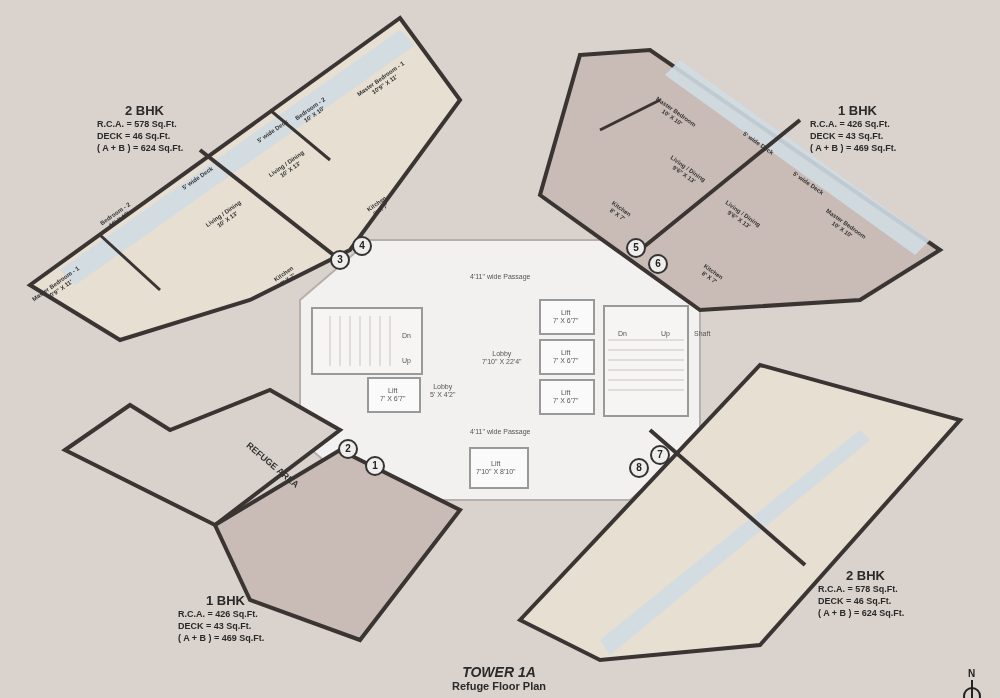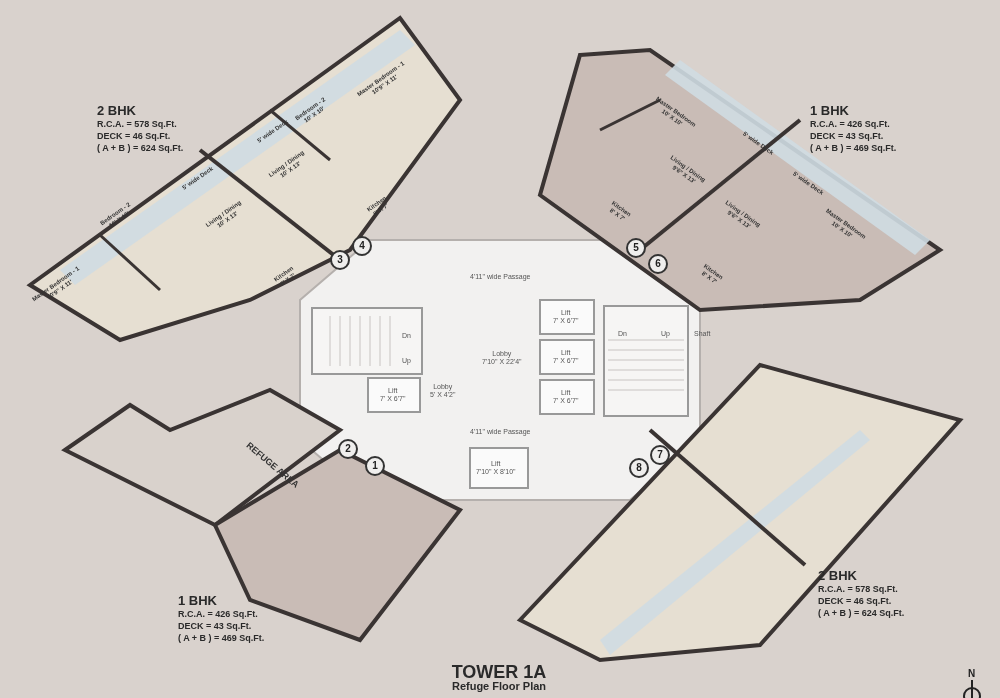--- a/index.html
+++ b/index.html
@@ -1,22 +1,22 @@
 <!DOCTYPE html>
 <html><head>
 <meta charset="utf-8">
 <style>
   html,body{margin:0;padding:0;}
   body{width:1000px;height:698px;background:#d9d2cd;position:relative;overflow:hidden;font-family:"Liberation Sans",sans-serif;color:#222;}
   .stage{position:absolute;left:0;top:0;width:1000px;height:698px;}
   .stage svg{position:absolute;left:0;top:0;}
   .label{position:absolute;font-weight:bold;font-size:9px;line-height:12px;color:#2a2a2a;}
-  .label .h{font-size:13px;line-height:15px;}
+  .label .h{font-size:13px;line-height:15px;margin-left:28px;}
   .title{position:absolute;left:424px;top:664px;width:150px;text-align:center;font-weight:bold;color:#2a2a2a;}
-  .title .t1{font-size:18px;line-height:16px;}
+  .title .t1{font-size:14px;line-height:16px;font-style:italic;}
   .title .t2{font-size:11px;line-height:13px;text-align:center;}
   .room{position:absolute;font-size:6px;font-weight:bold;color:#333;text-align:center;line-height:7px;white-space:nowrap;}
   .core-txt{position:absolute;font-size:7px;color:#555;text-align:center;line-height:8px;white-space:nowrap;}
   .marker{position:absolute;width:16px;height:16px;border:2px solid #333;border-radius:50%;background:#efeeed;font-size:10px;font-weight:bold;text-align:center;line-height:16px;color:#222;}
   .compass{position:absolute;left:958px;top:668px;width:40px;height:30px;}
   .compass .n{position:absolute;left:10px;top:0;font-size:10px;font-weight:bold;}
 </style>
 </head>
 <body>
 

